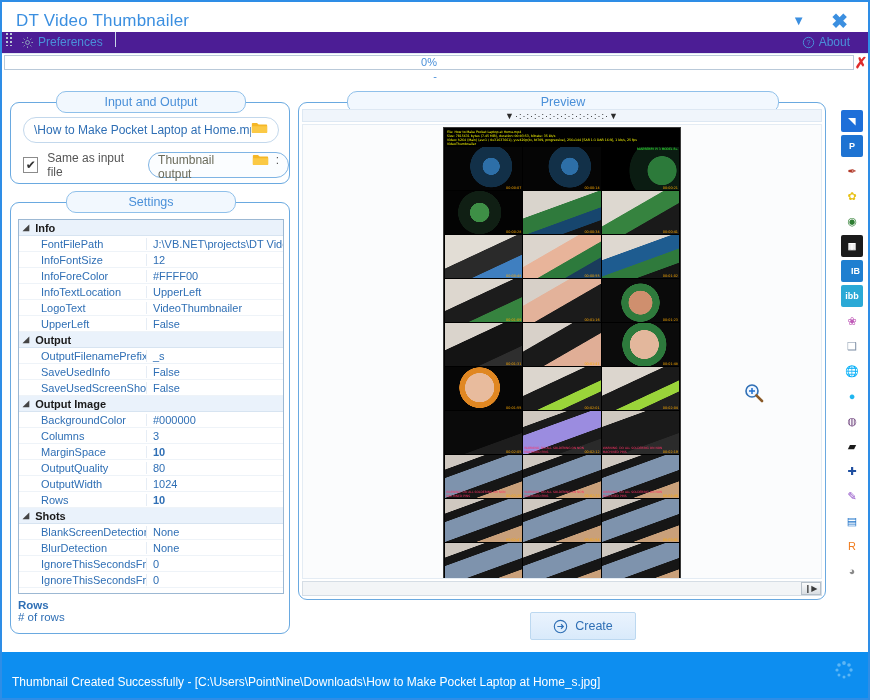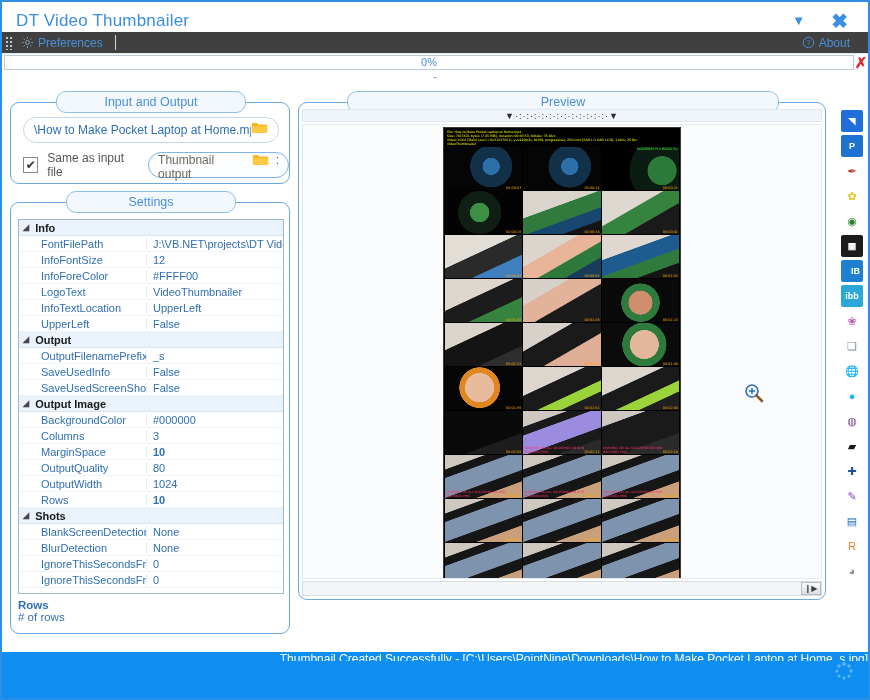--- a/index.html
+++ b/index.html
@@ -28,23 +28,23 @@
     font-size: 17px; color: #3b8fe0; letter-spacing: .2px;
   }
   .title-btns { margin-left: auto; display: flex; align-items: center; gap: 26px; margin-right: 20px; }
   .tb-btn { color: #3b8fe0; cursor: pointer; line-height: 1; }
   .tb-chev { font-size: 13px; }
   .tb-close { font-size: 20px; font-weight: bold; }
 
   
   .menustrip {
     position: absolute; left: 0; top: 30px; width: 866px; height: 22px;
-    background: #404040;
+    background: #4c1d95;
     border-bottom: 1px solid #dfe9f5;
-    display: flex; align-items: center;
+    display: flex; align-items: flex-start;
   }
   .grip { width: 8px; height: 14px; margin-left: 3px;
     background-image: radial-gradient(#b9c7d6 30%, transparent 31%);
     background-size: 4px 4px; }
   .mi {
     display: flex; align-items: center; gap: 4px;
     font-size: 12px; color: #4a90d9; padding: 0 8px; height: 20px; cursor: pointer;
   }
   .mi-sep { width: 1px; height: 15px; background: #c8d8e8; margin-left: 4px; }
   .about { margin-left: auto; margin-right: 10px; }
@@ -199,21 +199,21 @@
     padding-top: 8px;
   }
   .rail-ico {
     width: 22px; height: 22px; display: flex; align-items: center; justify-content: center;
     cursor: pointer; font-size: 11px; border-radius: 2px; overflow: hidden;
   }
 
   
   .statusbar {
     position: absolute; left: 0; bottom: 0; width: 866px; height: 46px;
-    background: #0d8ef0; display: flex; align-items: flex-end; flex-direction: column;
+    background: #0d8ef0; display: flex; align-items: flex-end;
   }
   .status-text {
     font-size: 12px; color: #ffffff; padding: 0 0 9px 10px;
     white-space: nowrap; overflow: hidden;
   }
   .spinner { margin-left: auto; margin-right: 14px; margin-bottom: 14px; }
 </style>
 </head>
 <body>
 
@@ -297,26 +297,26 @@
           </div>
           <div class="pg-row">
             <div class="pg-name">InfoFontSize</div>
             <div class="pg-val">12</div>
           </div>
           <div class="pg-row">
             <div class="pg-name">InfoForeColor</div>
             <div class="pg-val">#FFFF00</div>
           </div>
           <div class="pg-row">
+            <div class="pg-name">InfoTextLocation</div>
+            <div class="pg-val">UpperLeft</div>
+          </div>
+          <div class="pg-row">
             <div class="pg-name">LogoText</div>
             <div class="pg-val">VideoThumbnailer</div>
-          </div>
-          <div class="pg-row">
-            <div class="pg-name">InfoTextLocation</div>
-            <div class="pg-val">UpperLeft</div>
           </div>
           <div class="pg-row">
             <div class="pg-name">UpperLeft</div>
             <div class="pg-val">False</div>
           </div>
           <div class="pg-cat">
             <span class="arrow">◢</span>
             <span>Output</span>
           </div>
           <div class="pg-row">
@@ -503,20 +503,27 @@
   </div>
 
   <div class="magnifier">
     <svg width="20" height="20" viewBox="0 0 20 20">
       <circle cx="8" cy="8" r="6" fill="#eef6ff" stroke="#2f6fb5" stroke-width="1.6"></circle>
       <path d="M8 5v6M5 8h6" stroke="#1f6fd0" stroke-width="1.5"></path>
       <path d="M12.4 12.4L18 18" stroke="#8a5a28" stroke-width="2.6" stroke-linecap="round"></path>
     </svg>
   </div>
 
+  <div class="create-btn">
+    <svg width="15" height="15" viewBox="0 0 16 16">
+      <circle cx="8" cy="8" r="6.6" fill="none" stroke="#2f6fb5" stroke-width="1.2"></circle>
+      <path d="M4.6 8h6.4M8.6 5.6L11 8l-2.4 2.4" fill="none" stroke="#2f6fb5" stroke-width="1.2"></path>
+    </svg>
+    <span>Create</span>
+  </div>
 
   <div class="rail" id="rail">
       <div class="rail-ico" style="background: rgb(30, 111, 217); color: rgb(255, 255, 255); font-weight: bold; font-size: 9px;">◥</div>
       <div class="rail-ico" style="background: rgb(30, 115, 210); color: rgb(255, 255, 255); font-weight: bold; font-size: 9px;">P</div>
       <div class="rail-ico" style="background: transparent; color: rgb(178, 58, 42);">✒</div>
       <div class="rail-ico" style="background: transparent; color: rgb(232, 194, 26);">✿</div>
       <div class="rail-ico" style="background: transparent; color: rgb(46, 125, 50);">◉</div>
       <div class="rail-ico" style="background: rgb(27, 27, 27); color: rgb(255, 255, 255); font-weight: bold; font-size: 9px;">▦</div>
       <div class="rail-ico" style="background: rgb(31, 127, 208); color: rgb(255, 255, 255); font-weight: bold; font-size: 9px; padding-left: 7px;">IB</div>
       <div class="rail-ico" style="background: rgb(42, 169, 214); color: rgb(255, 255, 255); font-weight: bold; font-size: 9px;">ibb</div>

